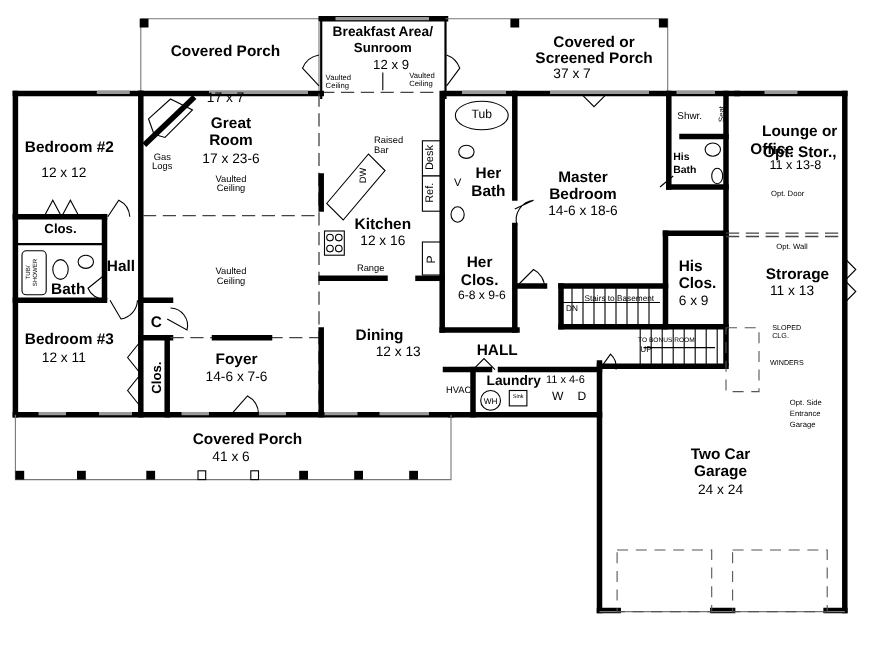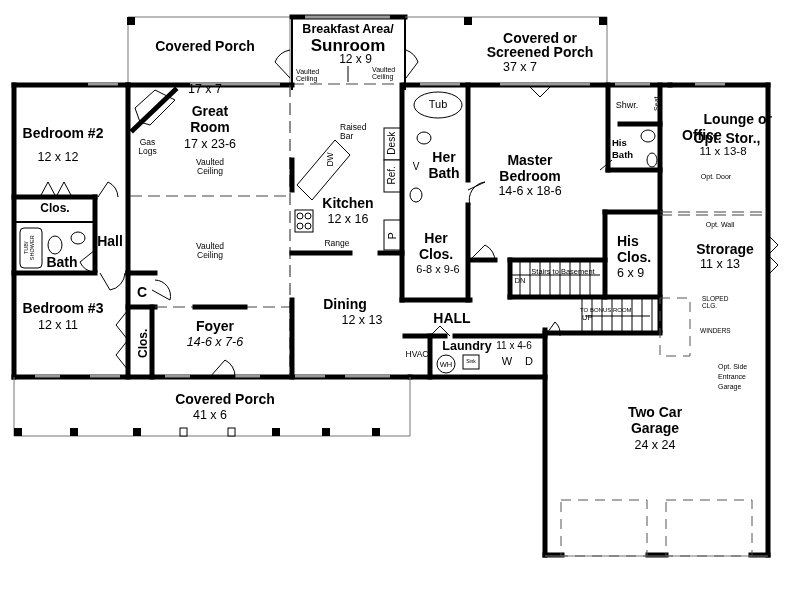--- a/index.html
+++ b/index.html
@@ -204,21 +204,21 @@
     <path class="door" d="M768,235 L778,245 L768,255 L778,265 L768,275"></path>
     <path class="door" d="M430,336 L440,326 L450,336"></path>
     <path class="door" d="M545,336 L555,322 A16,16 0 0 1 560,336"></path>
   </g>
 </svg>
 
 <div class="lbl room" style="left:150px;top:39px;width:110px;">Covered Porch</div>
 <div class="lbl dim" style="left:150px;top:55px;width:110px;margin-top:28px;">17 x 7</div>
 
 <div class="lbl room" style="left:292px;top:23px;width:112px;font-size:12.5px;">Breakfast Area/</div>
-<div class="lbl room" style="left:292px;top:37px;width:112px;font-size:17px;">Sunroom</div>
+<div class="lbl room" style="left:292px;top:37px;width:112px;font-size:12px;">Sunroom</div>
 <div class="lbl dim" style="left:292px;top:53px;width:127px;font-size:12px;">12 x 9</div>
 <div class="lbl tiny" style="left:296px;top:68px;width:28px;white-space:normal;text-align:left;">Vaulted Ceiling</div>
 <div class="lbl tiny" style="left:372px;top:66px;width:30px;white-space:normal;text-align:left;">Vaulted Ceiling</div>
 
 <div class="lbl room" style="left:470px;top:31px;width:140px;">Covered or</div>
 <div class="lbl room" style="left:470px;top:45px;width:140px;">Screened Porch</div>
 <div class="lbl dim" style="left:470px;top:61px;width:100px;">37 x 7</div>
 
 <div class="lbl room" style="left:18px;top:126px;width:90px;">Bedroom #2</div>
 <div class="lbl dim" style="left:18px;top:151px;width:80px;">12 x 12</div>
@@ -247,21 +247,21 @@
 <div class="lbl room" style="left:480px;top:153px;width:100px;">Master</div>
 <div class="lbl room" style="left:480px;top:169px;width:100px;">Bedroom</div>
 <div class="lbl dim" style="left:480px;top:185px;width:100px;">14-6 x 18-6</div>
 
 <div class="lbl small" style="left:612px;top:101px;width:30px;font-size:9px;">Shwr.</div>
 <div class="lbl tiny vert" style="left:648px;top:100px;width:18px;">Seat</div>
 <div class="lbl small" style="left:612px;top:138px;width:24px;font-size:9.5px;font-weight:bold;text-align:left;">His</div>
 <div class="lbl small" style="left:612px;top:150px;width:24px;font-size:9.5px;font-weight:bold;text-align:left;">Bath</div>
 
 <div class="lbl room" style="left:682px;top:96px;width:90px;text-align:center;margin-top:35px;">Opt. Stor.,</div>
-<div class="lbl room" style="left:682px;top:112px;width:90px;text-align:right;">Lounge or</div>
+<div class="lbl room" style="left:682px;top:112px;width:90px;text-align:center;">Lounge or</div>
 <div class="lbl room" style="left:682px;top:128px;width:90px;text-align:left;">Office</div>
 <div class="lbl dim" style="left:688px;top:145px;width:70px;font-size:11.5px;">11 x 13-8</div>
 <div class="lbl tiny" style="left:696px;top:173px;width:40px;">Opt. Door</div>
 <div class="lbl tiny" style="left:700px;top:221px;width:40px;">Opt. Wall</div>
 
 <div class="lbl room" style="left:18px;top:202px;width:74px;font-size:12px;">Clos.</div>
 <div class="lbl room" style="left:42px;top:255px;width:40px;">Bath</div>
 <div class="lbl tiny vert" style="left:12px;top:242px;width:36px;font-size:5.5px;white-space:normal;">TUB/ SHOWER</div>
 <div class="lbl room" style="left:95px;top:234px;width:30px;">Hall</div>
 
@@ -282,21 +282,21 @@
 <div class="lbl tiny" style="left:582px;top:314px;width:14px;font-size:7.5px;text-align:left;">UP</div>
 <div class="lbl tiny" style="left:702px;top:296px;width:24px;white-space:normal;text-align:left;font-size:6.5px;">SLOPED CLG.</div>
 <div class="lbl tiny" style="left:700px;top:328px;width:40px;font-size:6.5px;text-align:left;">WINDERS</div>
 
 <div class="lbl room" style="left:18px;top:301px;width:90px;">Bedroom #3</div>
 <div class="lbl dim" style="left:18px;top:319px;width:80px;">12 x 11</div>
 <div class="lbl room" style="left:134px;top:285px;width:16px;">C</div>
 <div class="lbl room vert" style="left:126px;top:337px;width:34px;font-size:12px;">Clos.</div>
 
 <div class="lbl room" style="left:180px;top:319px;width:70px;">Foyer</div>
-<div class="lbl dim" style="left:180px;top:336px;width:70px;font-style:italic;">14-6 x 7-6</div>
+<div class="lbl dim" style="left:180px;top:336px;width:70px;">14-6 x 7-6</div>
 
 <div class="lbl room" style="left:315px;top:297px;width:60px;">Dining</div>
 <div class="lbl dim" style="left:332px;top:314px;width:60px;">12 x 13</div>
 
 <div class="lbl room" style="left:432px;top:311px;width:40px;">HALL</div>
 <div class="lbl small" style="left:405px;top:350px;width:24px;font-weight:normal;font-size:8.5px;">HVAC</div>
 <div class="lbl room" style="left:440px;top:340px;width:54px;font-size:12.5px;">Laundry</div>
 <div class="lbl dim" style="left:494px;top:341px;width:40px;font-size:10px;">11 x 4-6</div>
 <div class="lbl tiny" style="left:438px;top:361px;width:16px;font-size:7.5px;">WH</div>
 <div class="lbl tiny" style="left:463px;top:359px;width:16px;font-size:5px;">Sink</div>

